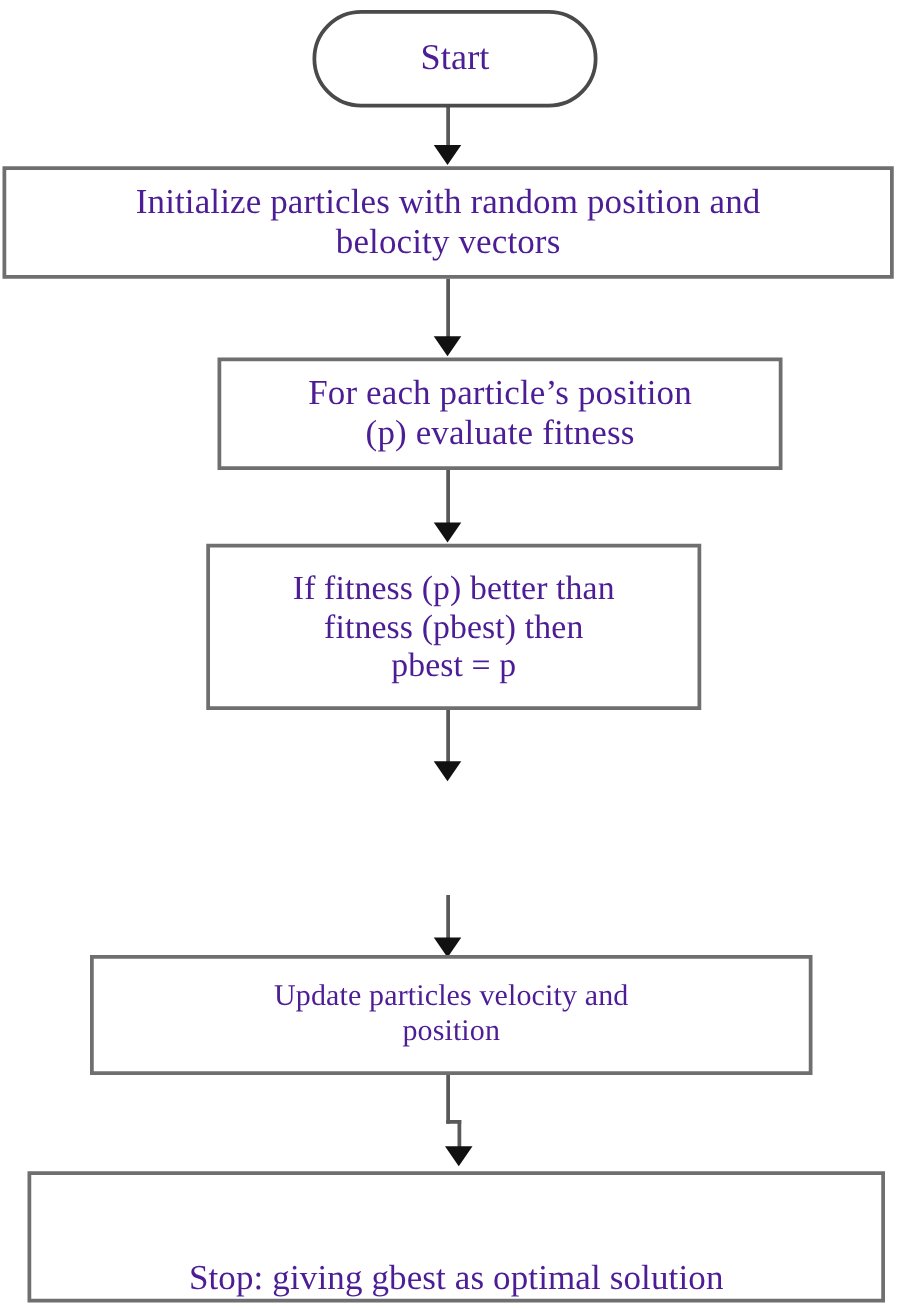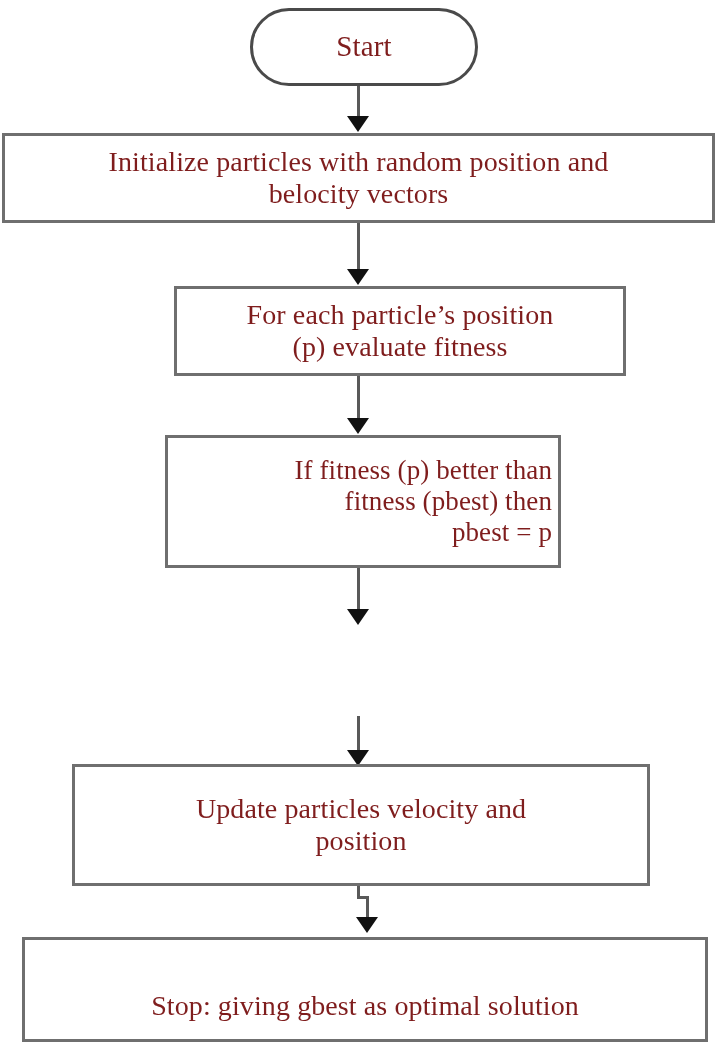--- a/index.html
+++ b/index.html
@@ -18,46 +18,46 @@
   
   .node{
     position:absolute;
     box-sizing:border-box;
     background:#ffffff;
     border:3px solid #6f6f6f;
     display:flex;
     align-items:center;
     justify-content:center;
     text-align:center;
-    color:#7f1d1d;
+    color:#4c1d95;
     line-height:1.16;
     letter-spacing:.1px;
     z-index:3;
   }
   .node .label{
     display:block;
     width:100%;
     white-space:pre-line;
     padding:0 6px;
     box-sizing:border-box;
   }
   .terminator{
     border-radius:999px;
     border-color:#4a4a4a;
     border-width:3px;
   }
   
   #n-start   {left:250px; top:8px;   width:228px; height:78px;  font-size:29px;}
   #n-init    {left:2px;   top:133px; width:713px; height:90px;  font-size:28px;}
   #n-eval    {left:136px; top:286px; width:452px; height:90px;  font-size:28px;margin-left:38px;}
-  #n-pbest   {left:165px; top:435px; width:396px; height:133px; font-size:27px;text-align:right;}
+  #n-pbest   {left:165px; top:435px; width:396px; height:133px; font-size:27px;}
   #n-gbest   {left:136px; top:624px; width:450px; height:94px;  font-size:28px;}
-  #n-update  {left:72px;  top:764px; width:578px; height:122px;  font-size:28px;}
+  #n-update  {left:72px;  top:764px; width:578px; height:96px;  font-size:24px;}
   #n-stop    {left:22px;  top:937px; width:686px; height:105px; font-size:28px;
-              align-items:center; padding-top:34px;}
+              align-items:flex-end; padding-top:34px;}
 
   
   .conn{position:absolute; z-index:1;}
   .vline{
     position:absolute;
     width:3px;
     background:#595959;
   }
   .hline{
     position:absolute;

